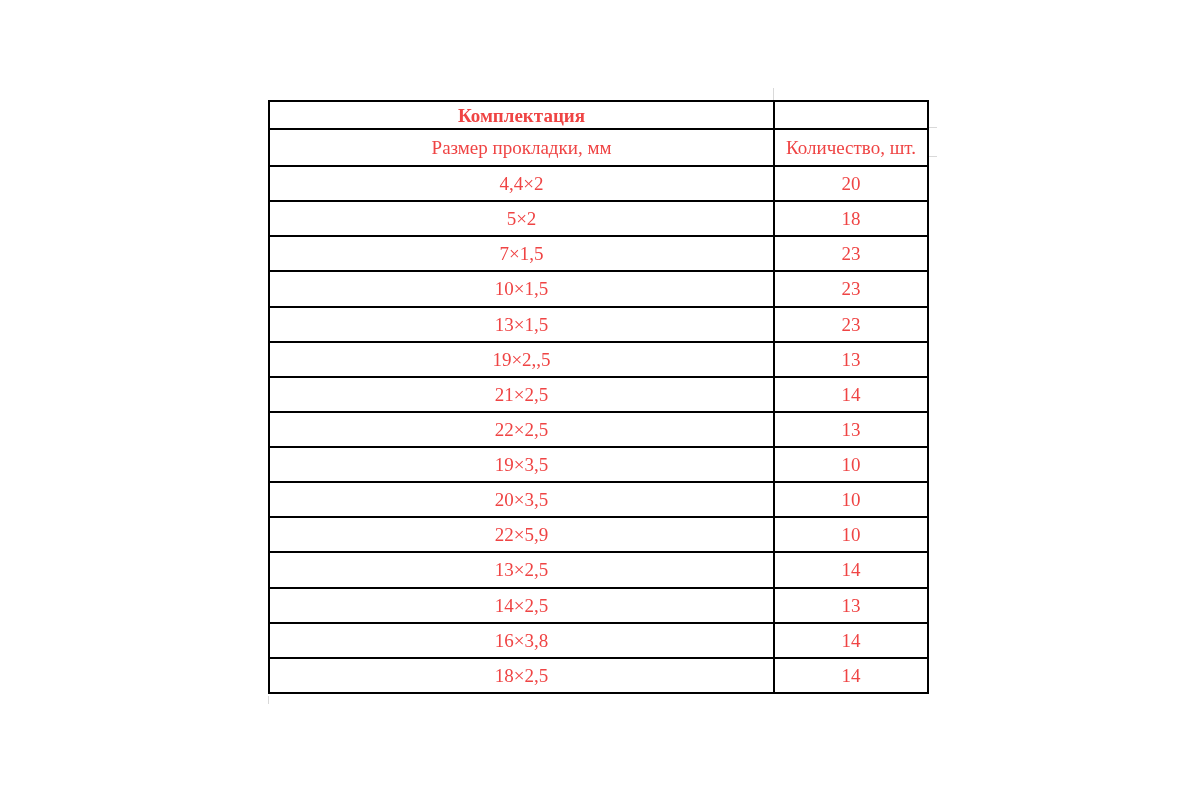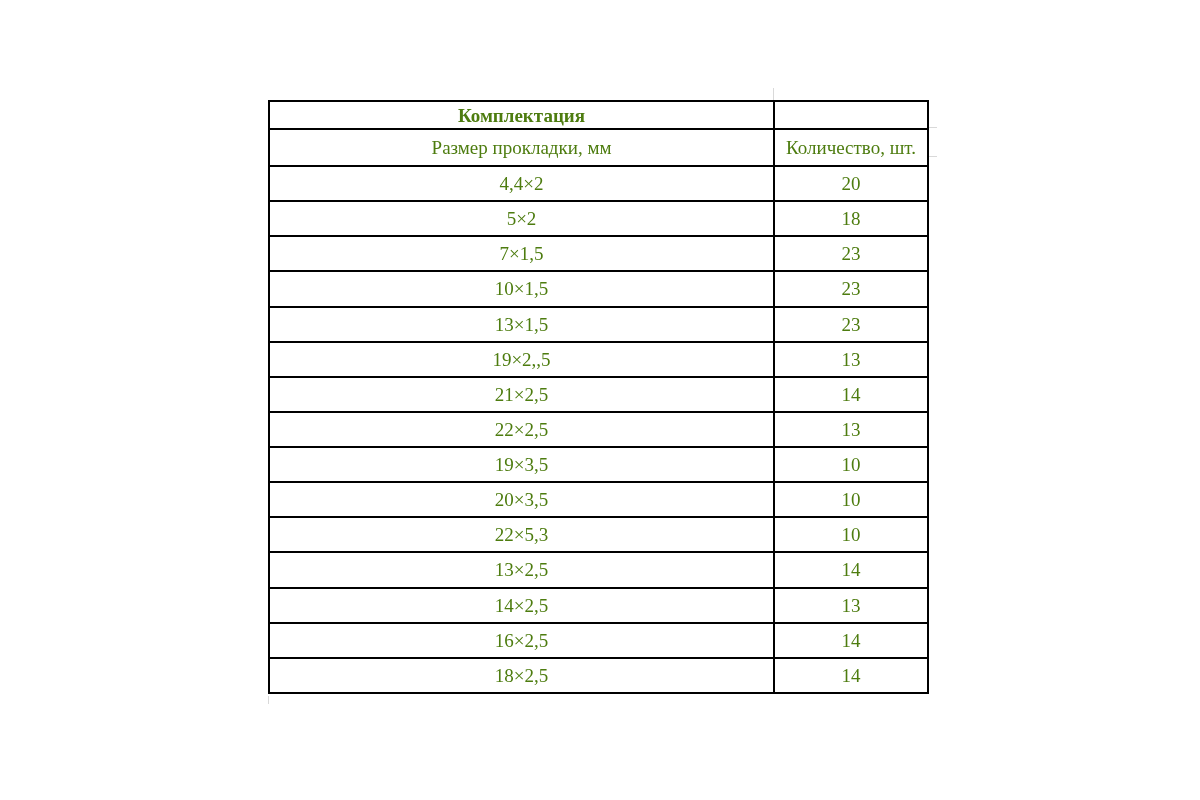--- a/index.html
+++ b/index.html
@@ -24,21 +24,21 @@
     table-layout: fixed;
     width: 659px;
     height: 594px;
     background: #ffffff;
   }
   table.kit td {
     border: 2px solid #000000;
     padding: 0;
     text-align: center;
     vertical-align: middle;
-    color: #4d7c0f;
+    color: #ef4444;
     font-family: "Liberation Serif", serif;
     font-size: 19px;
     line-height: 1;
     overflow: hidden;
     white-space: nowrap;
   }
   tr.title-row { height: 28px; }
   tr.header-row { height: 37px; }
   td.title-cell {
     font-family: "Liberation Sans", sans-serif;
@@ -114,33 +114,33 @@
           </tr>
           <tr>
             <td>19×3,5</td>
             <td>10</td>
           </tr>
           <tr>
             <td>20×3,5</td>
             <td>10</td>
           </tr>
           <tr>
-            <td>22×5,3</td>
+            <td>22×5,9</td>
             <td>10</td>
           </tr>
           <tr>
             <td>13×2,5</td>
             <td>14</td>
           </tr>
           <tr>
             <td>14×2,5</td>
             <td>13</td>
           </tr>
           <tr>
-            <td>16×2,5</td>
+            <td>16×3,8</td>
             <td>14</td>
           </tr>
           <tr>
             <td>18×2,5</td>
             <td>14</td>
           </tr>
         </tbody>
     </table>
   </div>
 

